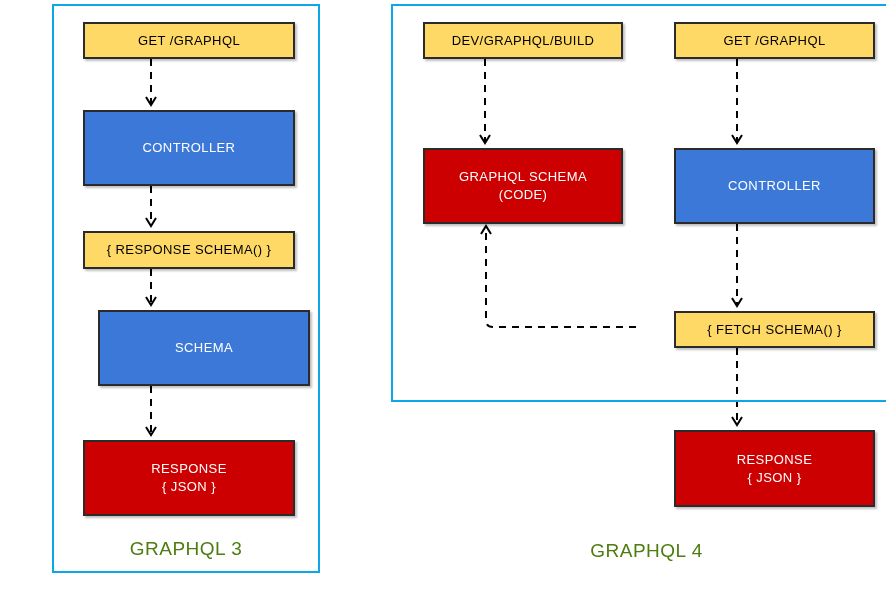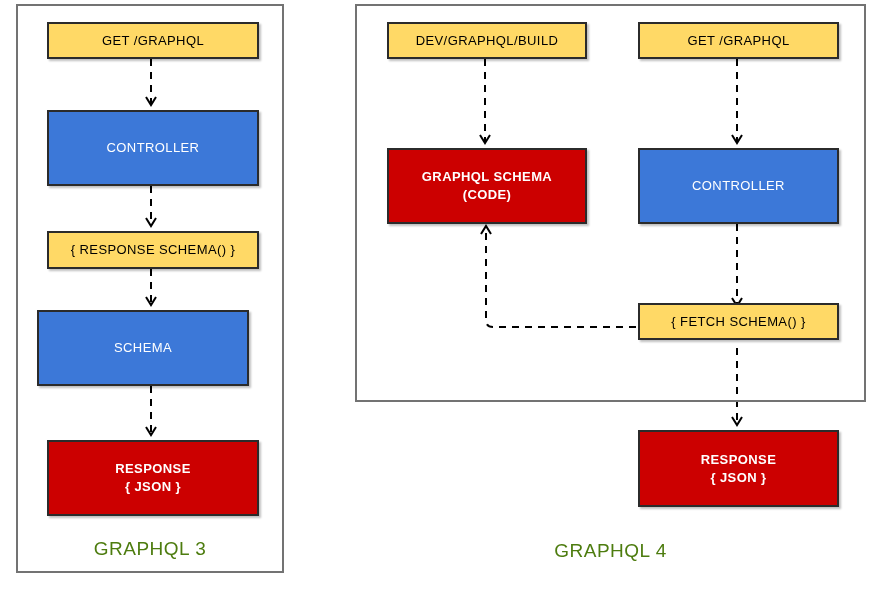--- a/index.html
+++ b/index.html
@@ -23,22 +23,23 @@
 
   .conn {
     fill: none;
     stroke: #000000;
     stroke-width: 2;
     stroke-dasharray: 7 6;
   }
 
   .panel {
     position: absolute;
-    border: 2px solid #737373;
+    border: 2px solid #0ea5e9;
     background: transparent;
+    margin-left: 36px;
   }
   .panel-1 { left: 16px; top: 4px;  width: 268px; height: 569px; }
   .panel-2 { left: 355px; top: 4px; width: 511px; height: 398px; }
 
   .node {
     position: absolute;
     border: 2px solid #2b2b2b;
     box-shadow: 2px 2px 2px rgba(0,0,0,0.25);
     display: flex;
     align-items: center;
@@ -48,21 +49,21 @@
   .node .lbl {
     font-size: 13px;
     letter-spacing: 0.4px;
     line-height: 1.35;
     white-space: pre-line;
   }
   .node-yellow { background: #FFD966; }
   .node-yellow .lbl { color: #000000; }
   .node-blue { background: #3C78D8; }
   .node-blue .lbl { color: #FFFFFF; text-align: right; }
-  .node-red { background: #CC0000; font-weight: bold; }
+  .node-red { background: #CC0000; }
   .node-red .lbl { color: #FFFFFF; }
 
   .panel-title {
     position: absolute;
     left: 0; right: 0;
     text-align: center;
     font-size: 19px;
     color: #4d7c0f;
     letter-spacing: 0.5px;
   }
@@ -100,21 +101,21 @@
     </div>
 
     <div class="node node-blue" style="left:29px; top:104px; width:212px; height:76px;">
       <span class="lbl">CONTROLLER</span>
     </div>
 
     <div class="node node-yellow" style="left:29px; top:225px; width:212px; height:38px;">
       <span class="lbl">{ RESPONSE SCHEMA() }</span>
     </div>
 
-    <div class="node node-blue" style="left:19px; top:304px; width:212px; height:76px;">
+    <div class="node node-blue" style="left:44px; top:304px; width:212px; height:76px;">
       <span class="lbl">SCHEMA</span>
     </div>
 
     <div class="node node-red" style="left:29px; top:434px; width:212px; height:76px;">
       <span class="lbl">RESPONSE
 { JSON }</span>
     </div>
 
     <div class="panel-title">GRAPHQL 3</div>
   </section>
@@ -131,21 +132,21 @@
     </div>
 
     <div class="node node-yellow" style="left:281px; top:16px; width:201px; height:37px;">
       <span class="lbl">GET /GRAPHQL</span>
     </div>
 
     <div class="node node-blue" style="left:281px; top:142px; width:201px; height:76px;">
       <span class="lbl">CONTROLLER</span>
     </div>
 
-    <div class="node node-yellow" style="left:281px; top:297px; width:201px; height:37px;">
+    <div class="node node-yellow" style="left:281px; top:305px; width:201px; height:37px;">
       <span class="lbl">{ FETCH SCHEMA() }</span>
     </div>
 
     <div class="node node-red" style="left:281px; top:424px; width:201px; height:77px;">
       <span class="lbl">RESPONSE
 { JSON }</span>
     </div>
 
     <div class="panel-title">GRAPHQL 4</div>
   </section>

